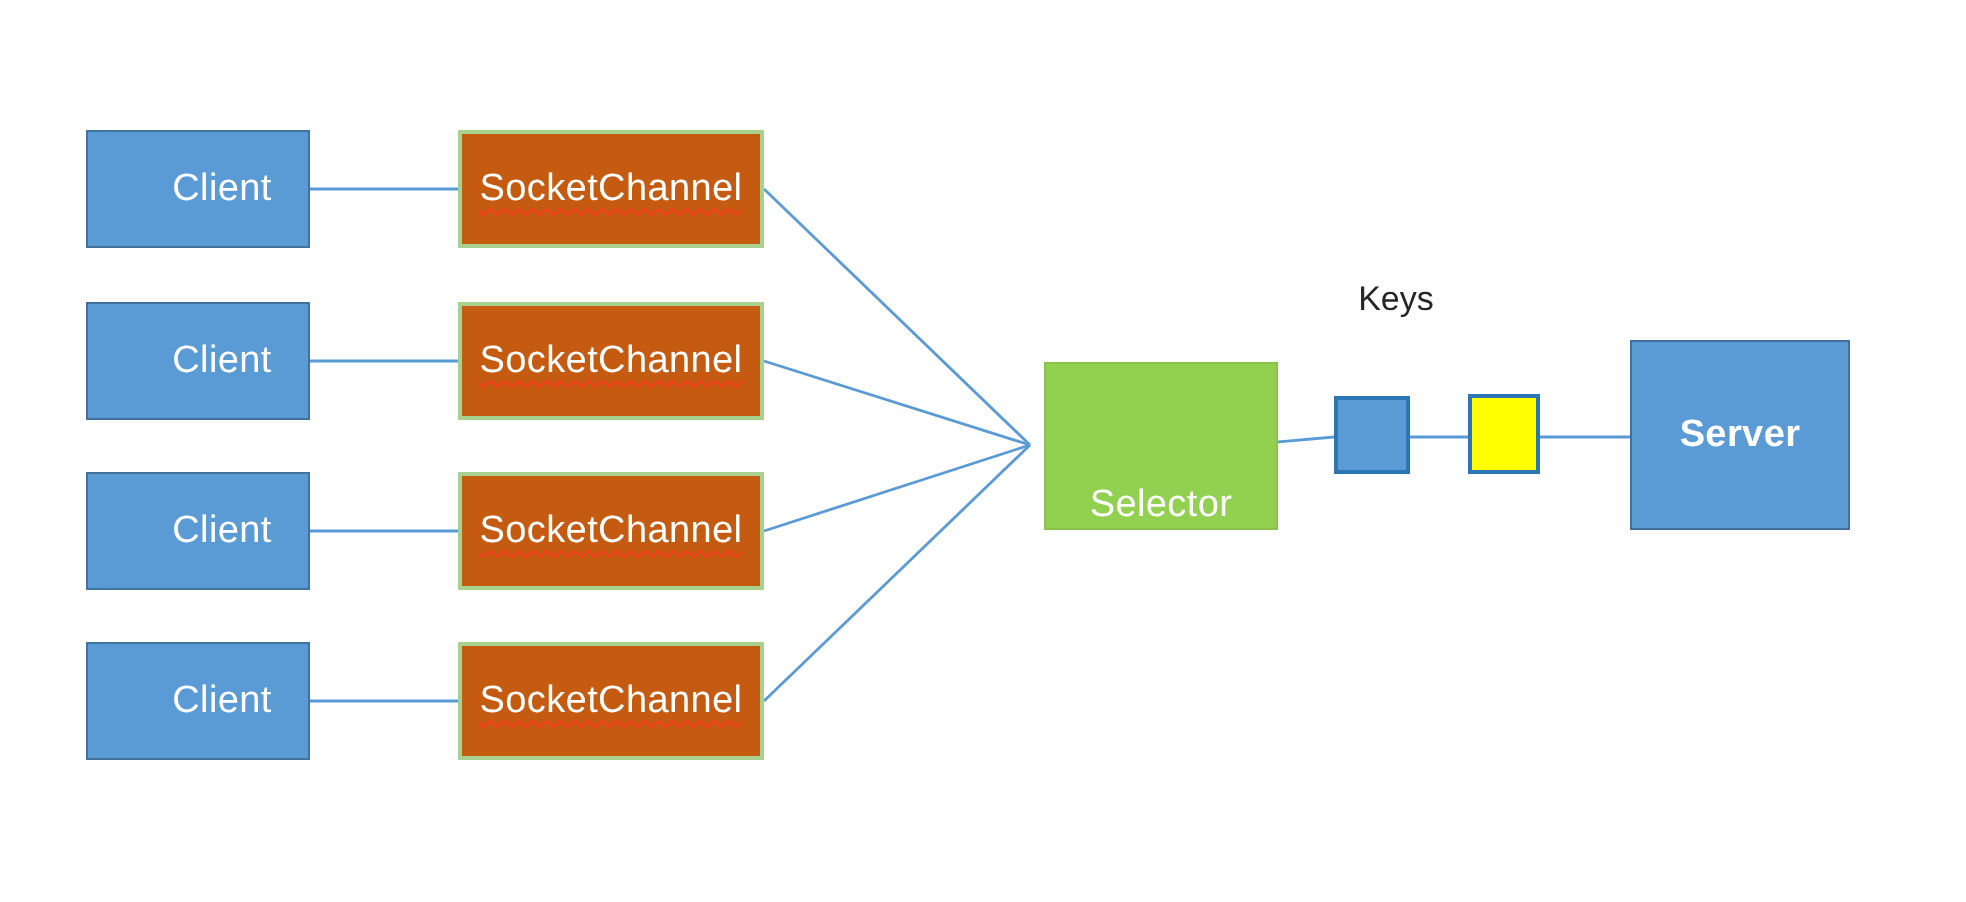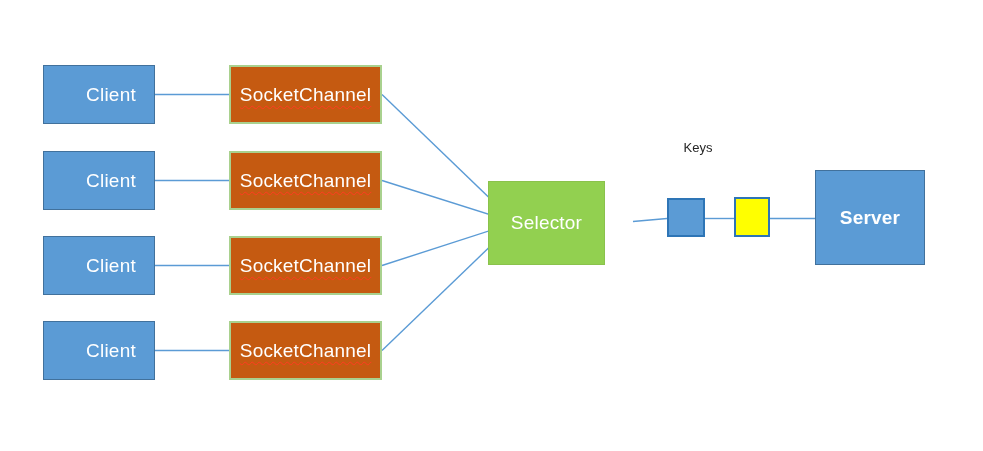--- a/index.html
+++ b/index.html
@@ -57,26 +57,27 @@
   .channel-3 { top: 236px; }
   .channel-4 { top: 321px; }
   .channel .label {
     text-decoration: underline;
     text-decoration-style: wavy;
     text-decoration-color: #ff3b1f;
     text-decoration-thickness: 1px;
     text-underline-offset: 4px;
   }
   .selector {
-    left: 488px;
+    left: 522px;
     top: 181px;
     width: 117px;
     height: 84px;
     background: #92D050;
     border: 1px solid #8ac24c;
+    align-items: flex-end;
   }
   .key-box {
     position: absolute;
     box-sizing: border-box;
   }
   .key-blue {
     left: 667px;
     top: 198px;
     width: 38px;
     height: 39px;
@@ -100,21 +101,21 @@
     border: 1px solid #41719C;
     font-weight: bold;
   }
   .keys-label {
     position: absolute;
     left: 660px;
     top: 140px;
     width: 76px;
     text-align: center;
     color: #262626;
-    font-size: 13px;
+    font-size: 17px;
   }
 </style>
 </head>
 <body>
 
 <div class="canvas">
 
   <svg class="connectors" viewBox="0 0 983 451" xmlns="http://www.w3.org/2000/svg">
 
     <line x1="155" y1="94.5" x2="229" y2="94.5" stroke="#5B9BD5" stroke-width="1.4"></line>

